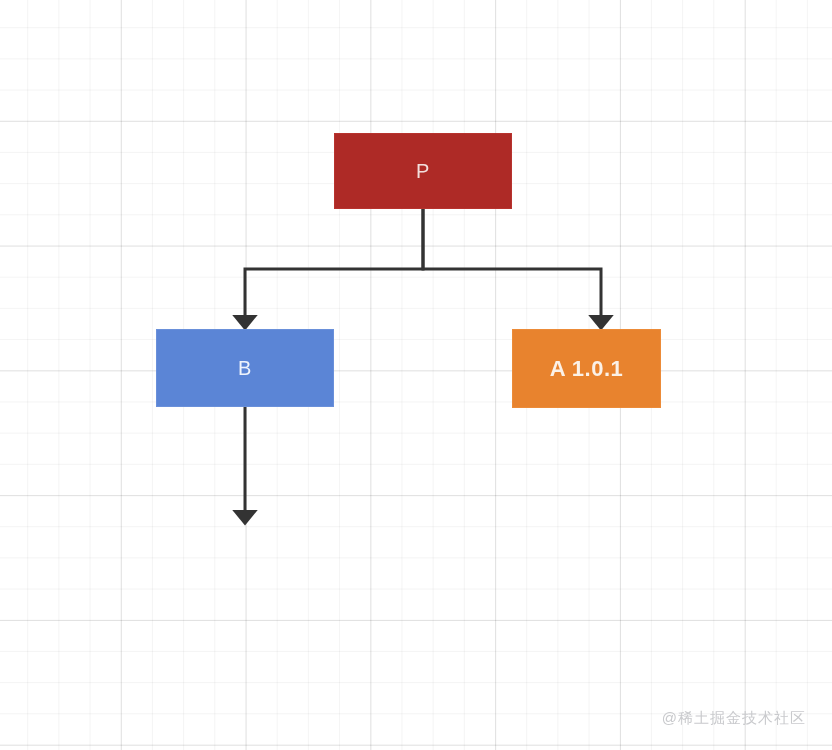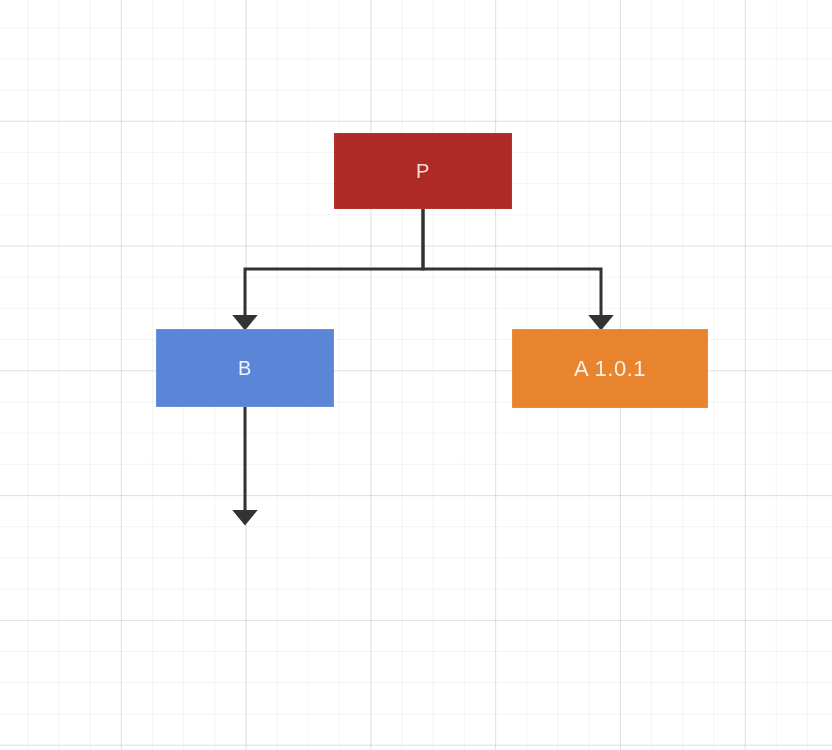--- a/index.html
+++ b/index.html
@@ -81,26 +81,27 @@
     background: #5b85d6;
     border: 1px solid #6a90da;
     font-size: 20px;
     color: #eef3fc;
   }
 
   
   #node-a101 {
     left: 512px;
     top: 329px;
-    width: 196px;
+    width: 149px;
     height: 79px;
     background: #e8832e;
     border: 1px solid #ec8b38;
     font-size: 22px;
     color: #fbf1e7;
+    font-weight: bold;
   }
 
   
   #node-a102 {
     left: 156px;
     top: 524px;
     width: 178px;
     height: 79px;
     background: #e8832e;
     border: 1px solid #ec8b38;
@@ -144,14 +145,15 @@
 
   <div class="node" id="node-b">
     <span class="node-label">B</span>
   </div>
 
   <div class="node" id="node-a101">
     <span class="node-label">A 1.0.1</span>
   </div>
 
 
+  <div id="watermark">@稀土掘金技术社区</div>
 
 </div>
 
 </body></html>

